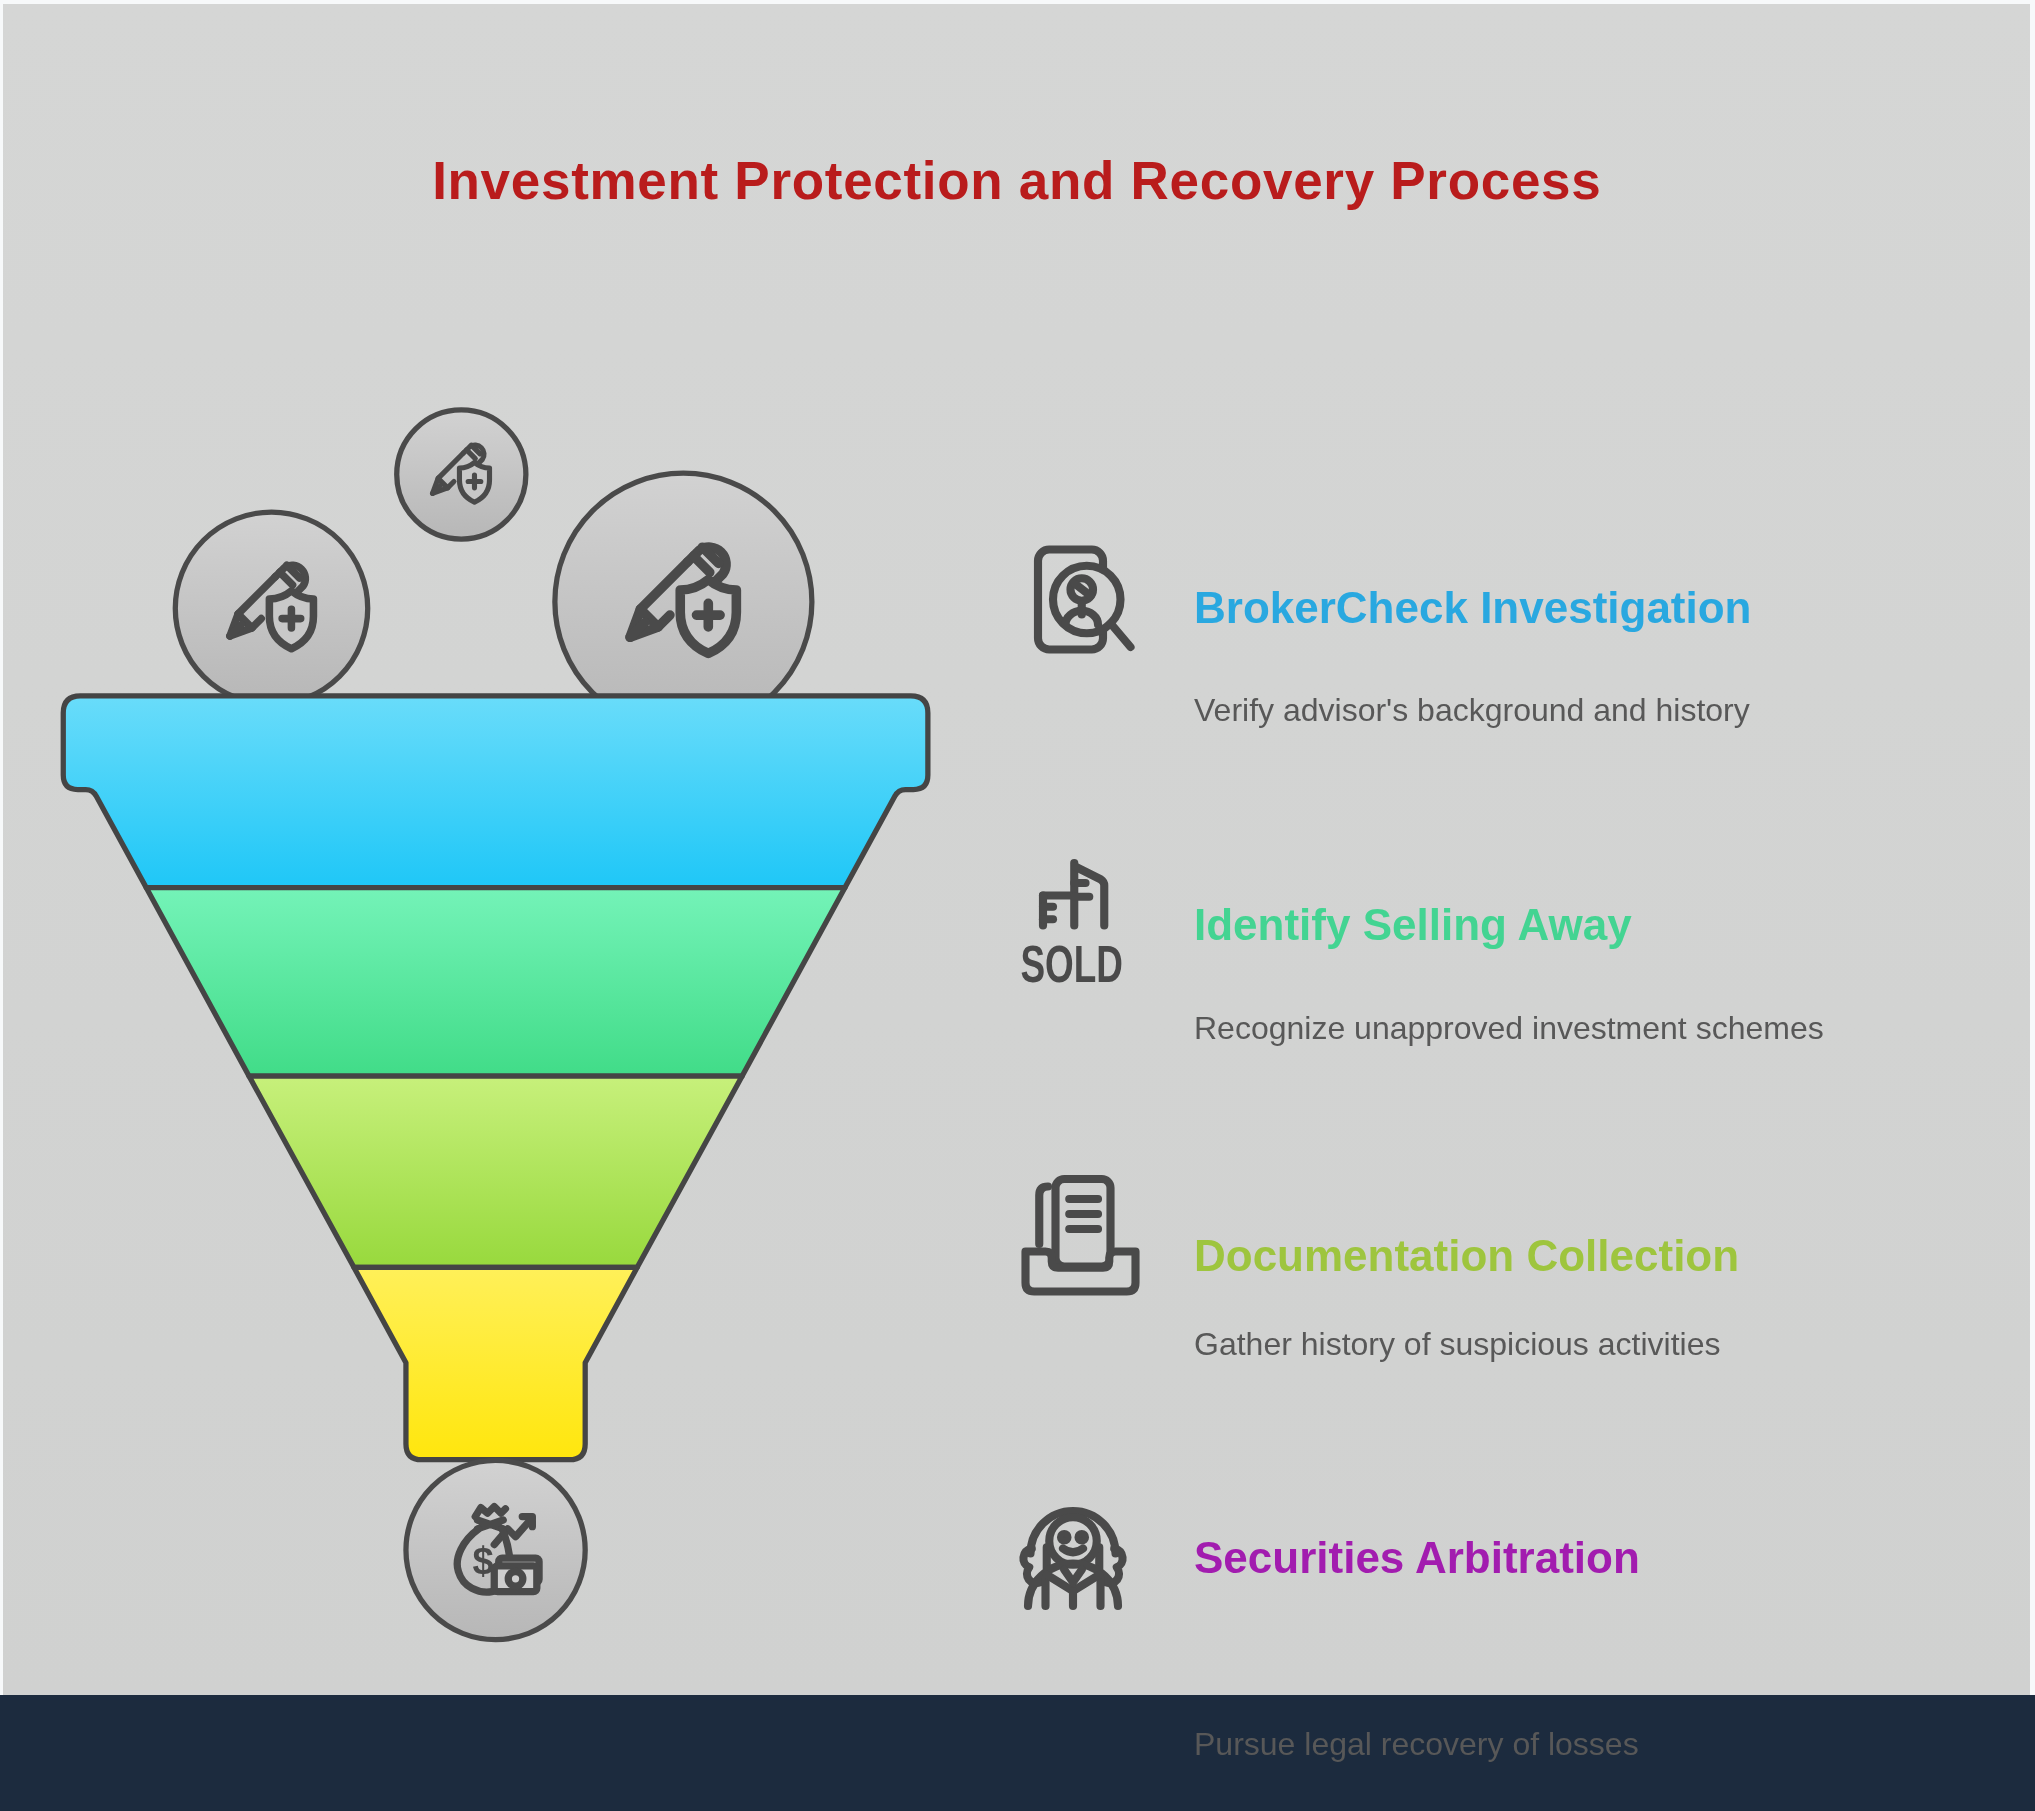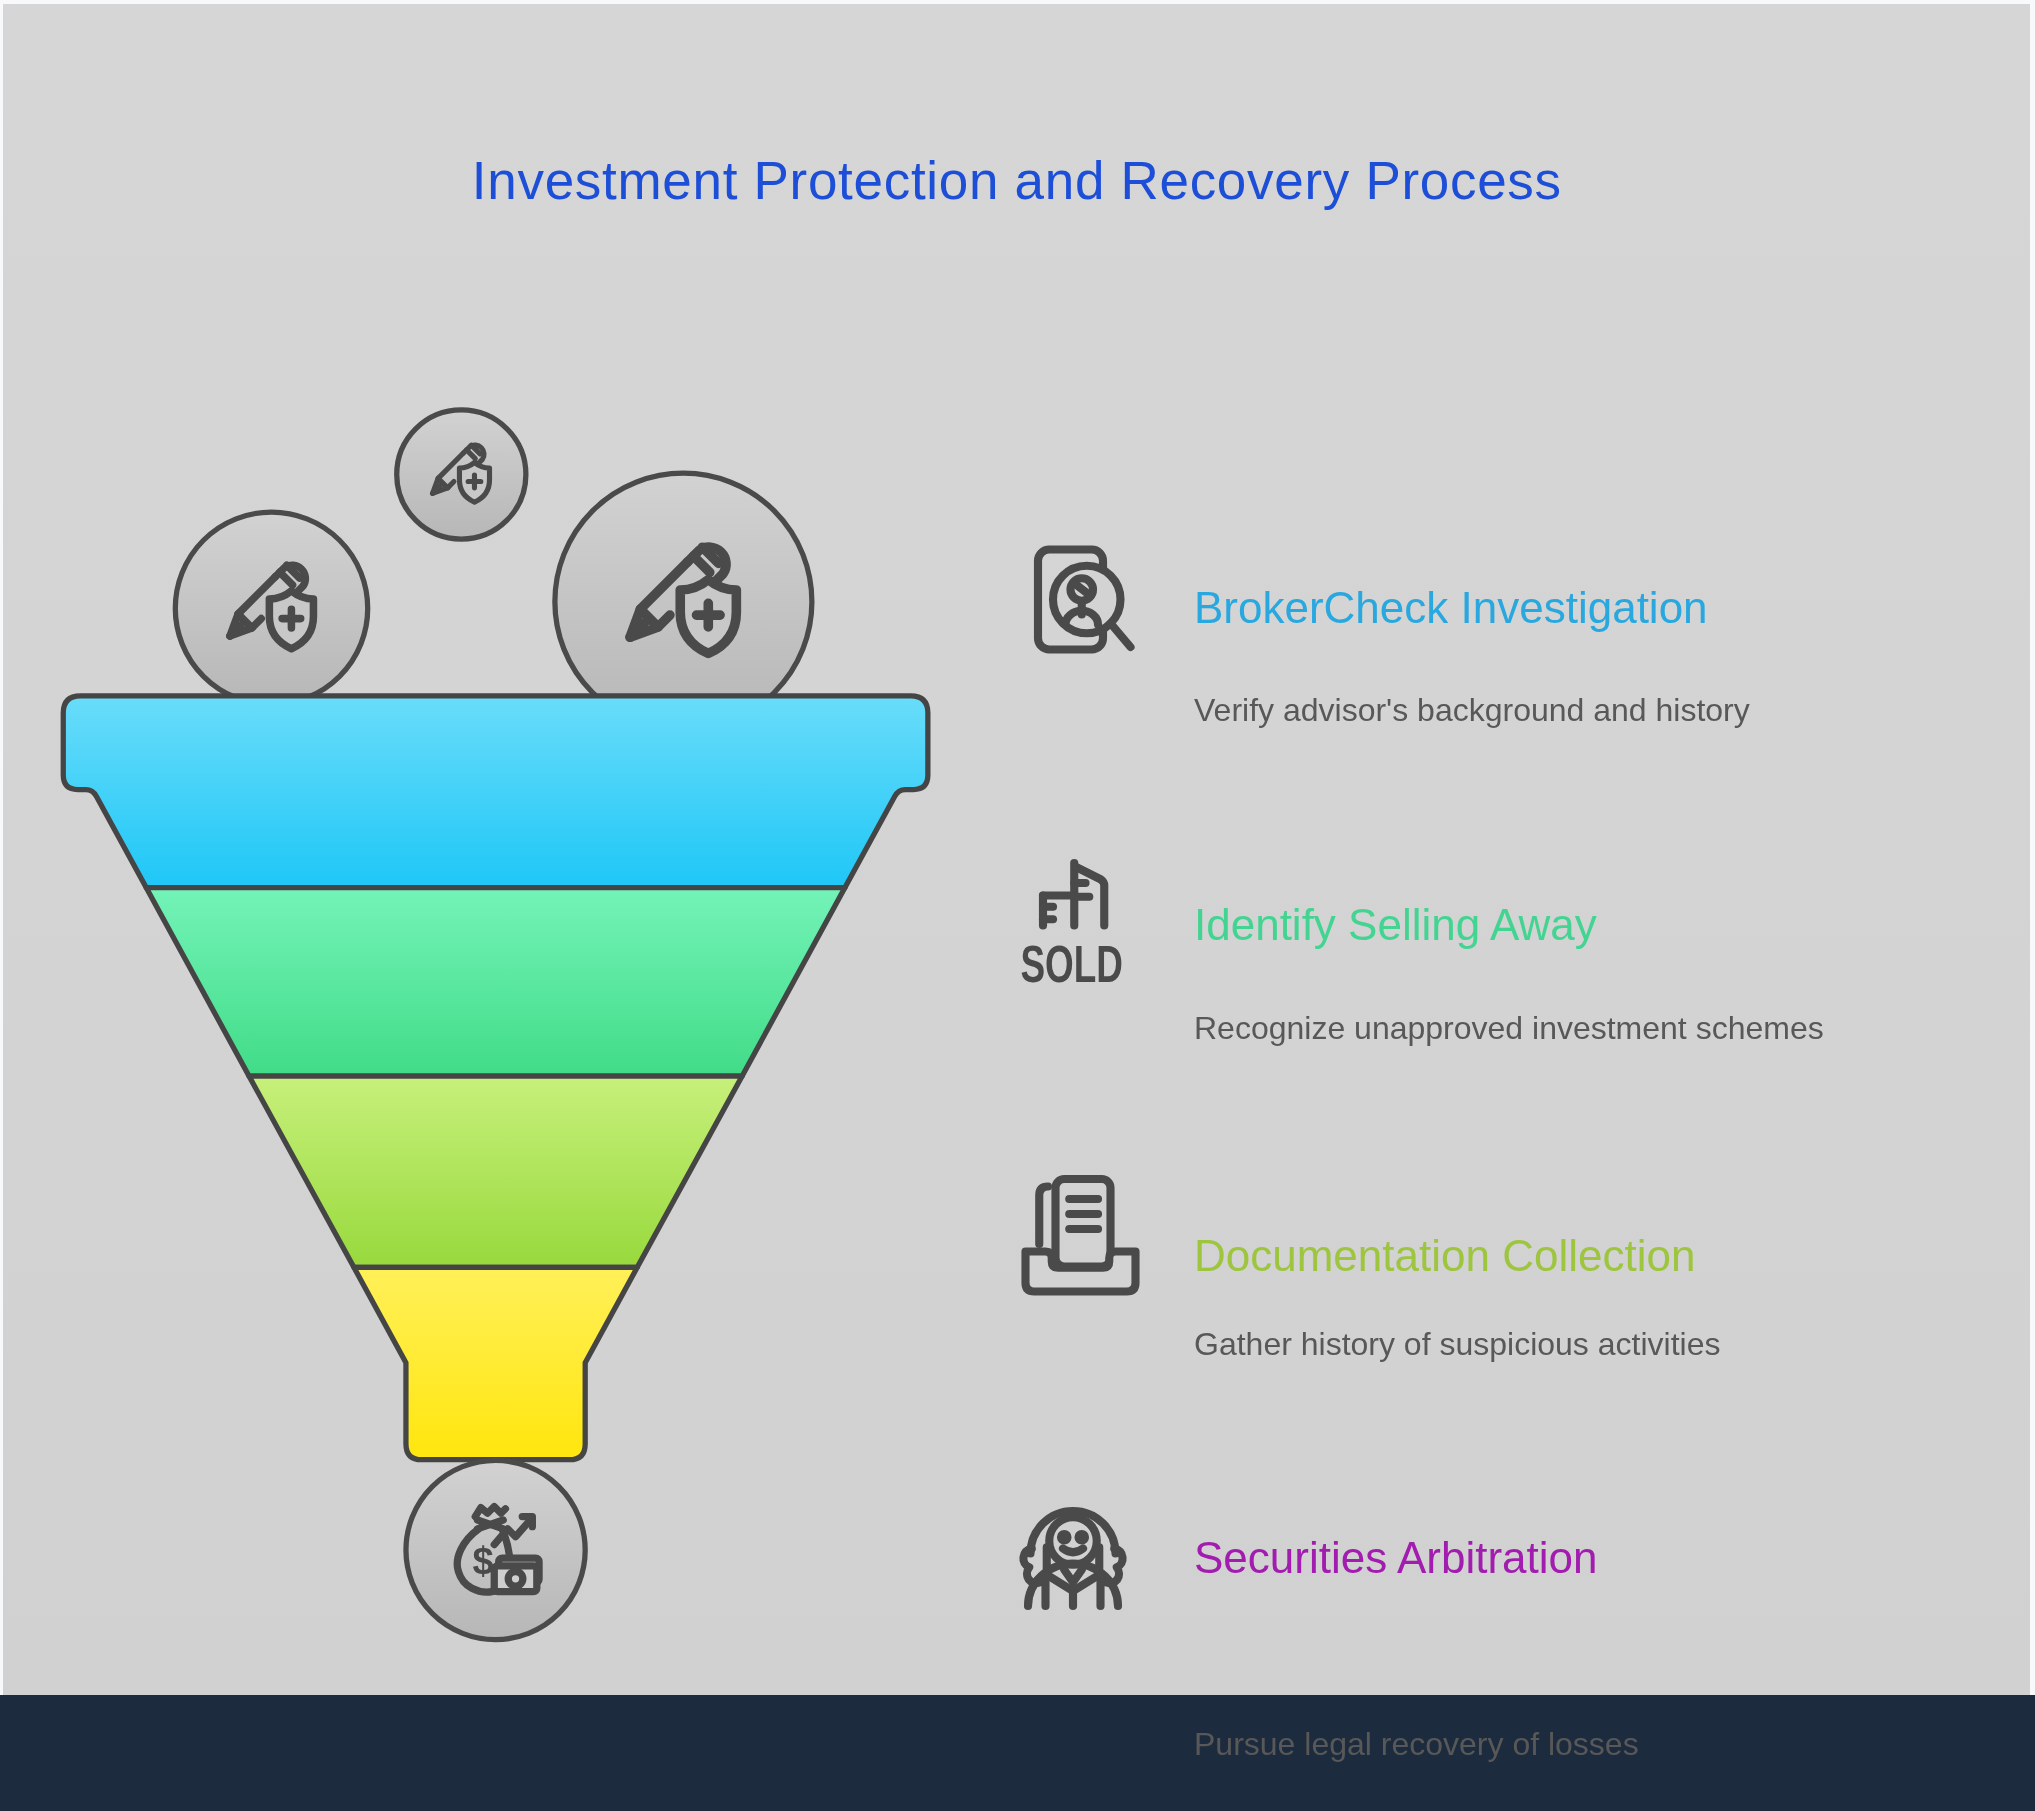--- a/index.html
+++ b/index.html
@@ -1,23 +1,23 @@
 <!DOCTYPE html>
 <html style="font-size:10.5px"><head>
 <meta charset="utf-8">
 <style>
   html,body{margin:0;padding:0;background:#f7f9fa;font-family:"Liberation Sans",sans-serif;}
   .stage{position:relative;width:2035px;height:1811px;background:#f7f9fa;overflow:hidden;}
   .panel{position:absolute;left:3.3px;top:4px;width:2027px;height:1691px;
          background:linear-gradient(180deg,#d5d6d5 0%,#d0d1d0 100%);}
   .footer{position:absolute;left:0;top:1695px;width:2035px;height:117px;background:#1c2b3e;}
   .page-title{position:absolute;left:3.3px;top:150px;width:2027px;text-align:center;
-              font-size:53px;font-weight:normal;color:#1d4ed8;letter-spacing:0.7px;}
+              font-size:53px;font-weight:bold;color:#b91c1c;letter-spacing:0.7px;}
   .diagram-svg{position:absolute;left:0;top:0;}
-  .step-title{position:absolute;left:1194px;font-size:44px;font-weight:normal;white-space:nowrap;}
+  .step-title{position:absolute;left:1194px;font-size:44px;font-weight:bold;white-space:nowrap;}
   .step-sub{position:absolute;left:1194px;font-size:32px;color:#585858;white-space:nowrap;}
   .step-icon{position:absolute;left:1018px;}
   .ic{stroke:#4a4a4a;stroke-width:6.5;fill:none;stroke-linecap:round;stroke-linejoin:round;}
   .icf{stroke:#4a4a4a;stroke-width:6.5;stroke-linecap:round;stroke-linejoin:round;}
   text.icontext{font-family:"Liberation Sans",sans-serif;fill:#4a4a4a;}
 </style>
 </head>
 <body>
 
 <div class="stage">

